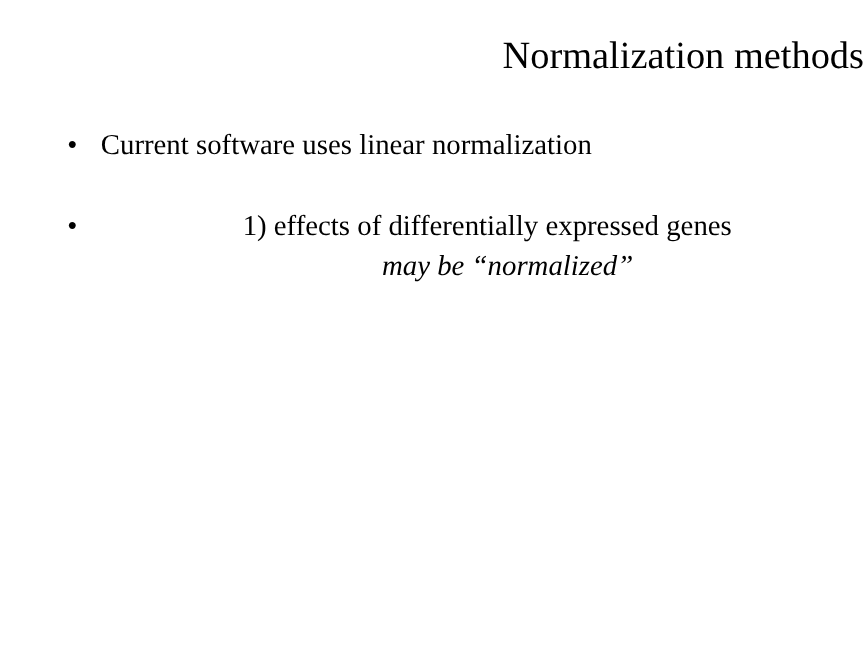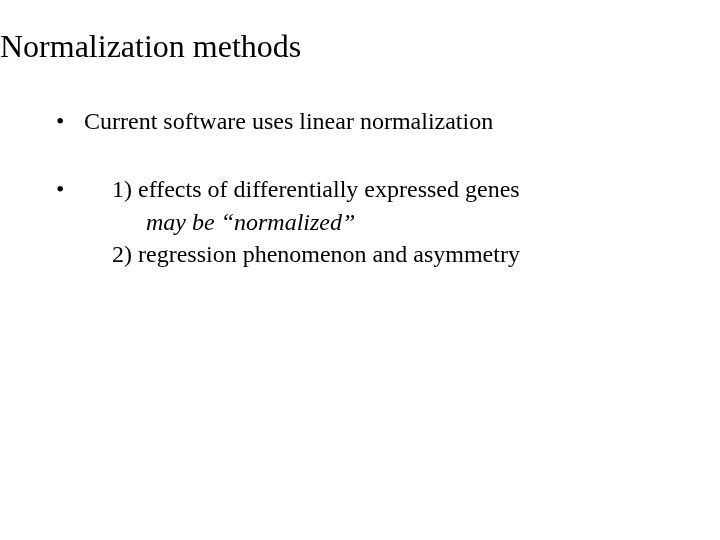--- a/index.html
+++ b/index.html
@@ -13,21 +13,21 @@
       overflow: hidden;
     }
     .slide {
       width: 100%;
       height: 100%;
       box-sizing: border-box;
       padding-top: 28px;
     }
     .title {
       font-size: 32px;
-      text-align: left;
+      text-align: right;
       margin: 0 0 40px 0;
       font-weight: normal;
     }
     .bullets {
       list-style: none;
       padding: 0 20px 0 56px;
       margin: 0;
       font-size: 24px;
       line-height: 1.35;
     }
@@ -40,20 +40,21 @@
       content: "•";
       position: absolute;
       left: 0;
       top: 0;
       font-size: 24px;
     }
     .sublist {
       list-style: none;
       padding-left: 28px;
       margin: 2px 0 0 0;
+      text-align: center;
     }
     .sublist li {
       margin: 0;
     }
     .sub-indent {
       padding-left: 34px;
       display: block;
       font-style: italic;
     }
   </style>
@@ -66,20 +67,16 @@
     <li>
       <span>Current software uses linear normalization</span>
     </li>
     <li>
       <ul class="sublist">
         <li>
           <span>1)</span>
           <span>effects of differentially expressed genes</span>
           <span class="sub-indent">may be “normalized”</span>
         </li>
-        <li>
-          <span>2)</span>
-          <span>regression phenomenon and asymmetry</span>
-        </li>
       </ul>
     </li>
   </ul>
 </div>
 
 </body></html>

